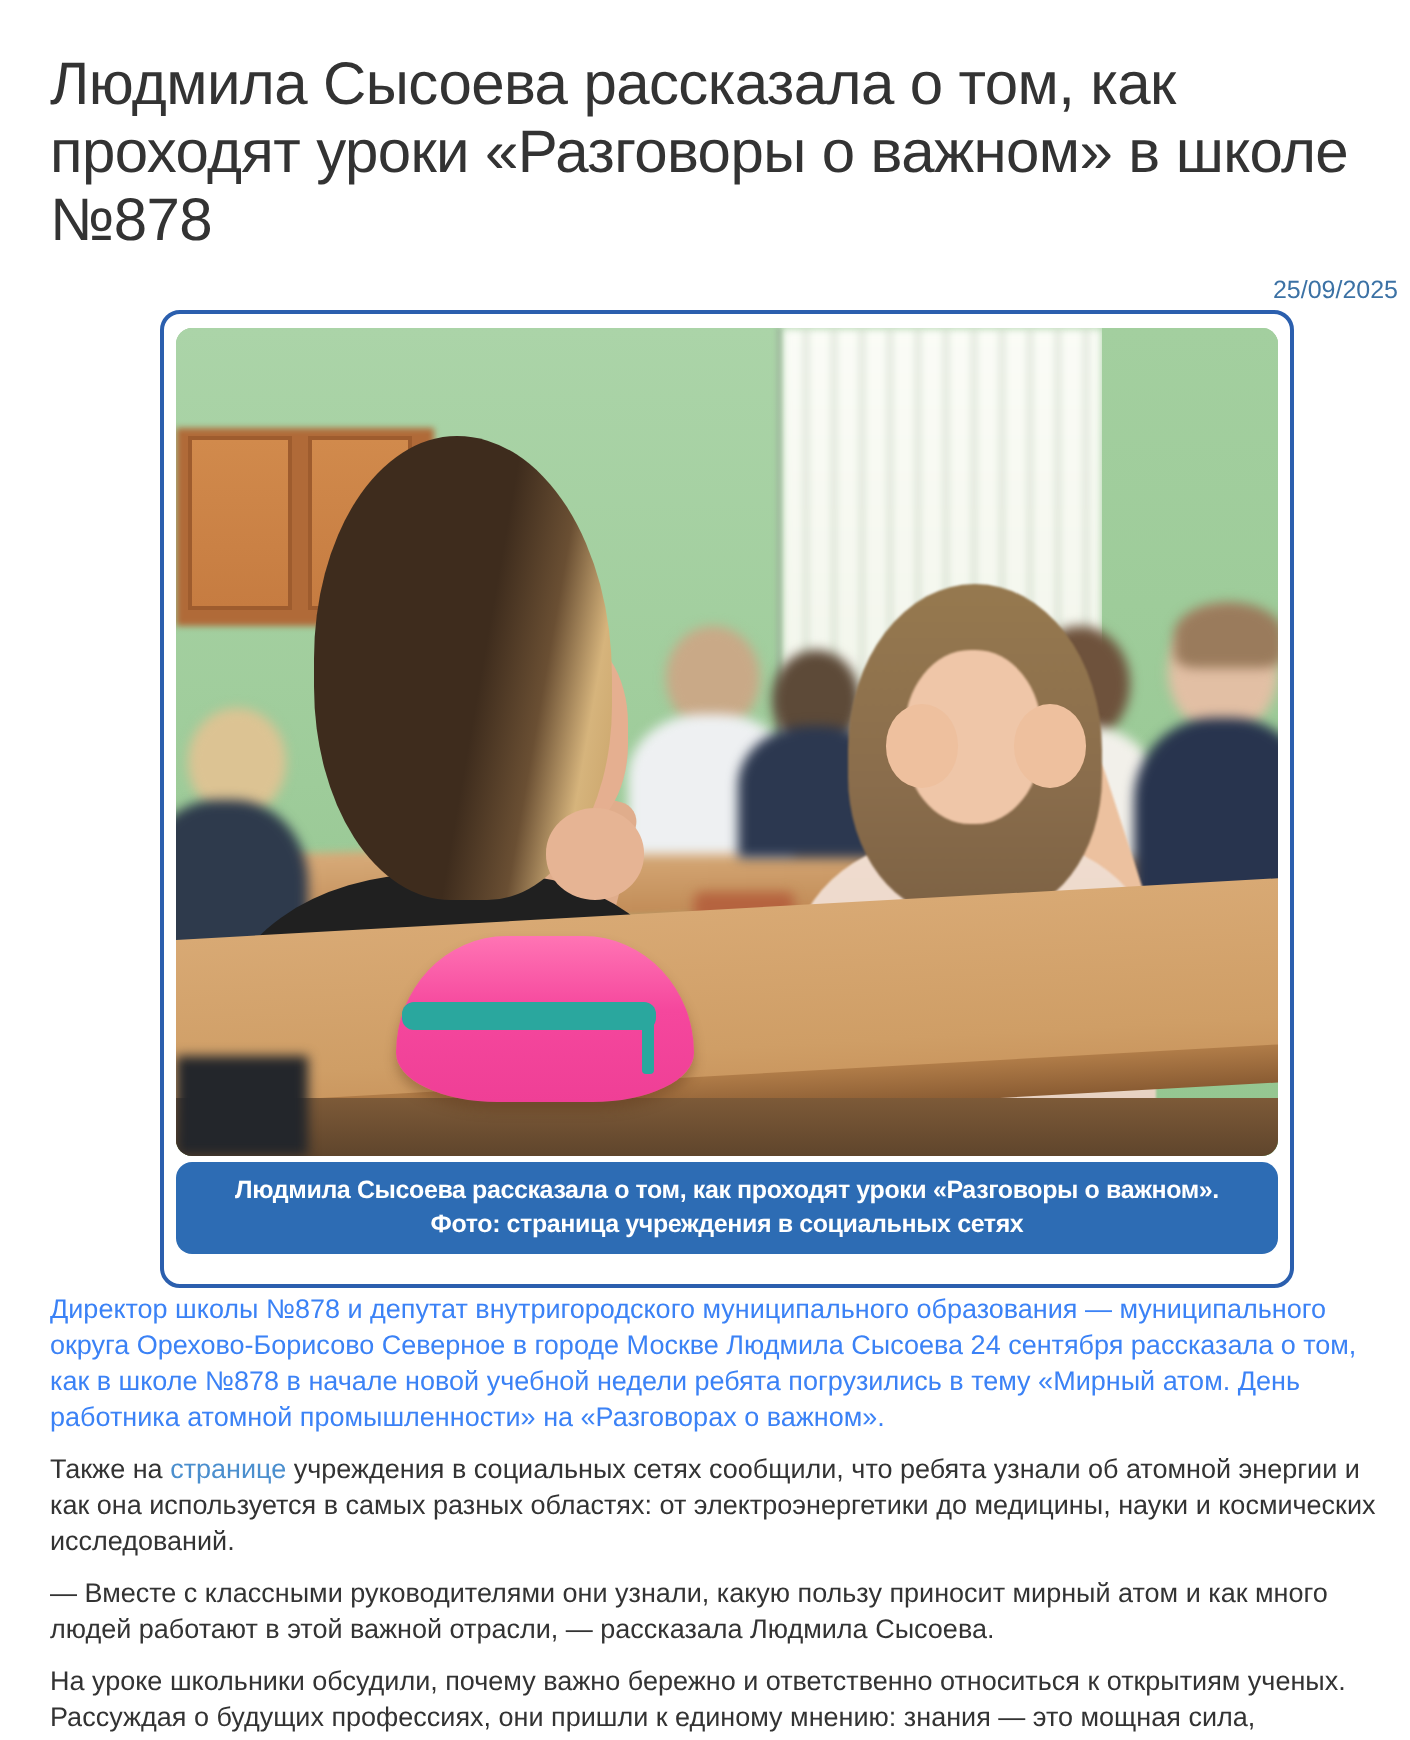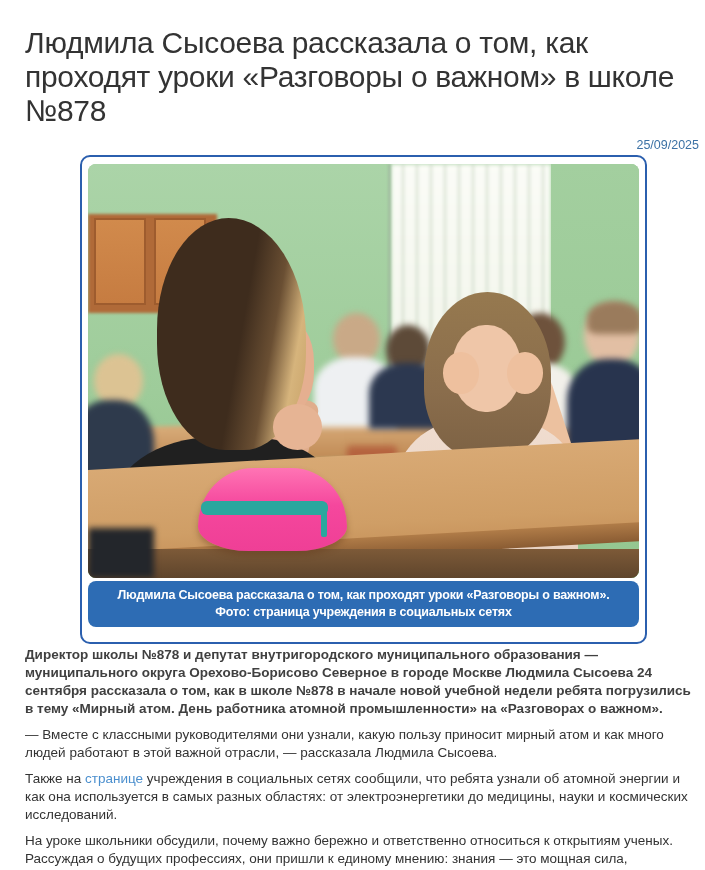--- a/index.html
+++ b/index.html
@@ -68,21 +68,21 @@
 
   
   .case{left:20%;top:73.5%;width:27%;height:20%;background:linear-gradient(180deg,#ff74b4 0%,#f5479d 45%,#ef3f96 100%);
         border-radius:50% 50% 46% 46% / 95% 95% 40% 40%;box-shadow:0 4px 6px rgba(90,50,20,.35);}
   .case-band{left:20.5%;top:81.5%;width:23%;height:3.4%;background:#2aa79e;border-radius:6px;}
   .case-zip{left:42.3%;top:82%;width:1%;height:8%;background:#2aa79e;border-radius:2px;}
 
   
   .body-text{position:absolute;left:25px;top:646px;width:672px;font-size:13.5px;line-height:18px;color:#333333;}
   .body-text p{margin:0 0 8px 0;}
-  .lead{font-weight:bold;color:#404040;}
+  .lead{font-weight:normal;color:#3b82f6;}
   a.inline-link{color:#4b8fce;text-decoration:none;cursor:pointer;}
 </style>
 </head>
 <body>
 
 <div id="page">
 
   <h1 class="title">Людмила Сысоева рассказала о том, как проходят уроки «Разговоры о важном» в школе №878</h1>
 
   <div class="date">25/09/2025</div>
@@ -138,18 +138,18 @@
     </div>
 
     <div class="caption">
       <div>Людмила Сысоева рассказала о том, как проходят уроки «Разговоры о важном».</div>
       <div>Фото: страница учреждения в социальных сетях</div>
     </div>
   </div>
 
   <div class="body-text">
     <p class="lead">Директор школы №878 и депутат внутригородского муниципального образования — муниципального округа Орехово-Борисово Северное в городе Москве Людмила Сысоева 24 сентября рассказала о том, как в школе №878 в начале новой учебной недели ребята погрузились в тему «Мирный атом. День работника атомной промышленности» на «Разговорах о важном».</p>
+    <p><span>Также на </span><a class="inline-link">странице</a><span> учреждения в социальных сетях сообщили, что ребята узнали об атомной энергии и как она используется в самых разных областях: от электроэнергетики до медицины, науки и космических исследований.</span></p>
     <p>— Вместе с классными руководителями они узнали, какую пользу приносит мирный атом и как много людей работают в этой важной отрасли, — рассказала Людмила Сысоева.</p>
-    <p><span>Также на </span><a class="inline-link">странице</a><span> учреждения в социальных сетях сообщили, что ребята узнали об атомной энергии и как она используется в самых разных областях: от электроэнергетики до медицины, науки и космических исследований.</span></p>
     <p>На уроке школьники обсудили, почему важно бережно и ответственно относиться к открытиям ученых. Рассуждая о будущих профессиях, они пришли к единому мнению: знания — это мощная сила, способная изменить мир к лучшему.</p>
   </div>
 
 </div>
 
 </body></html>

